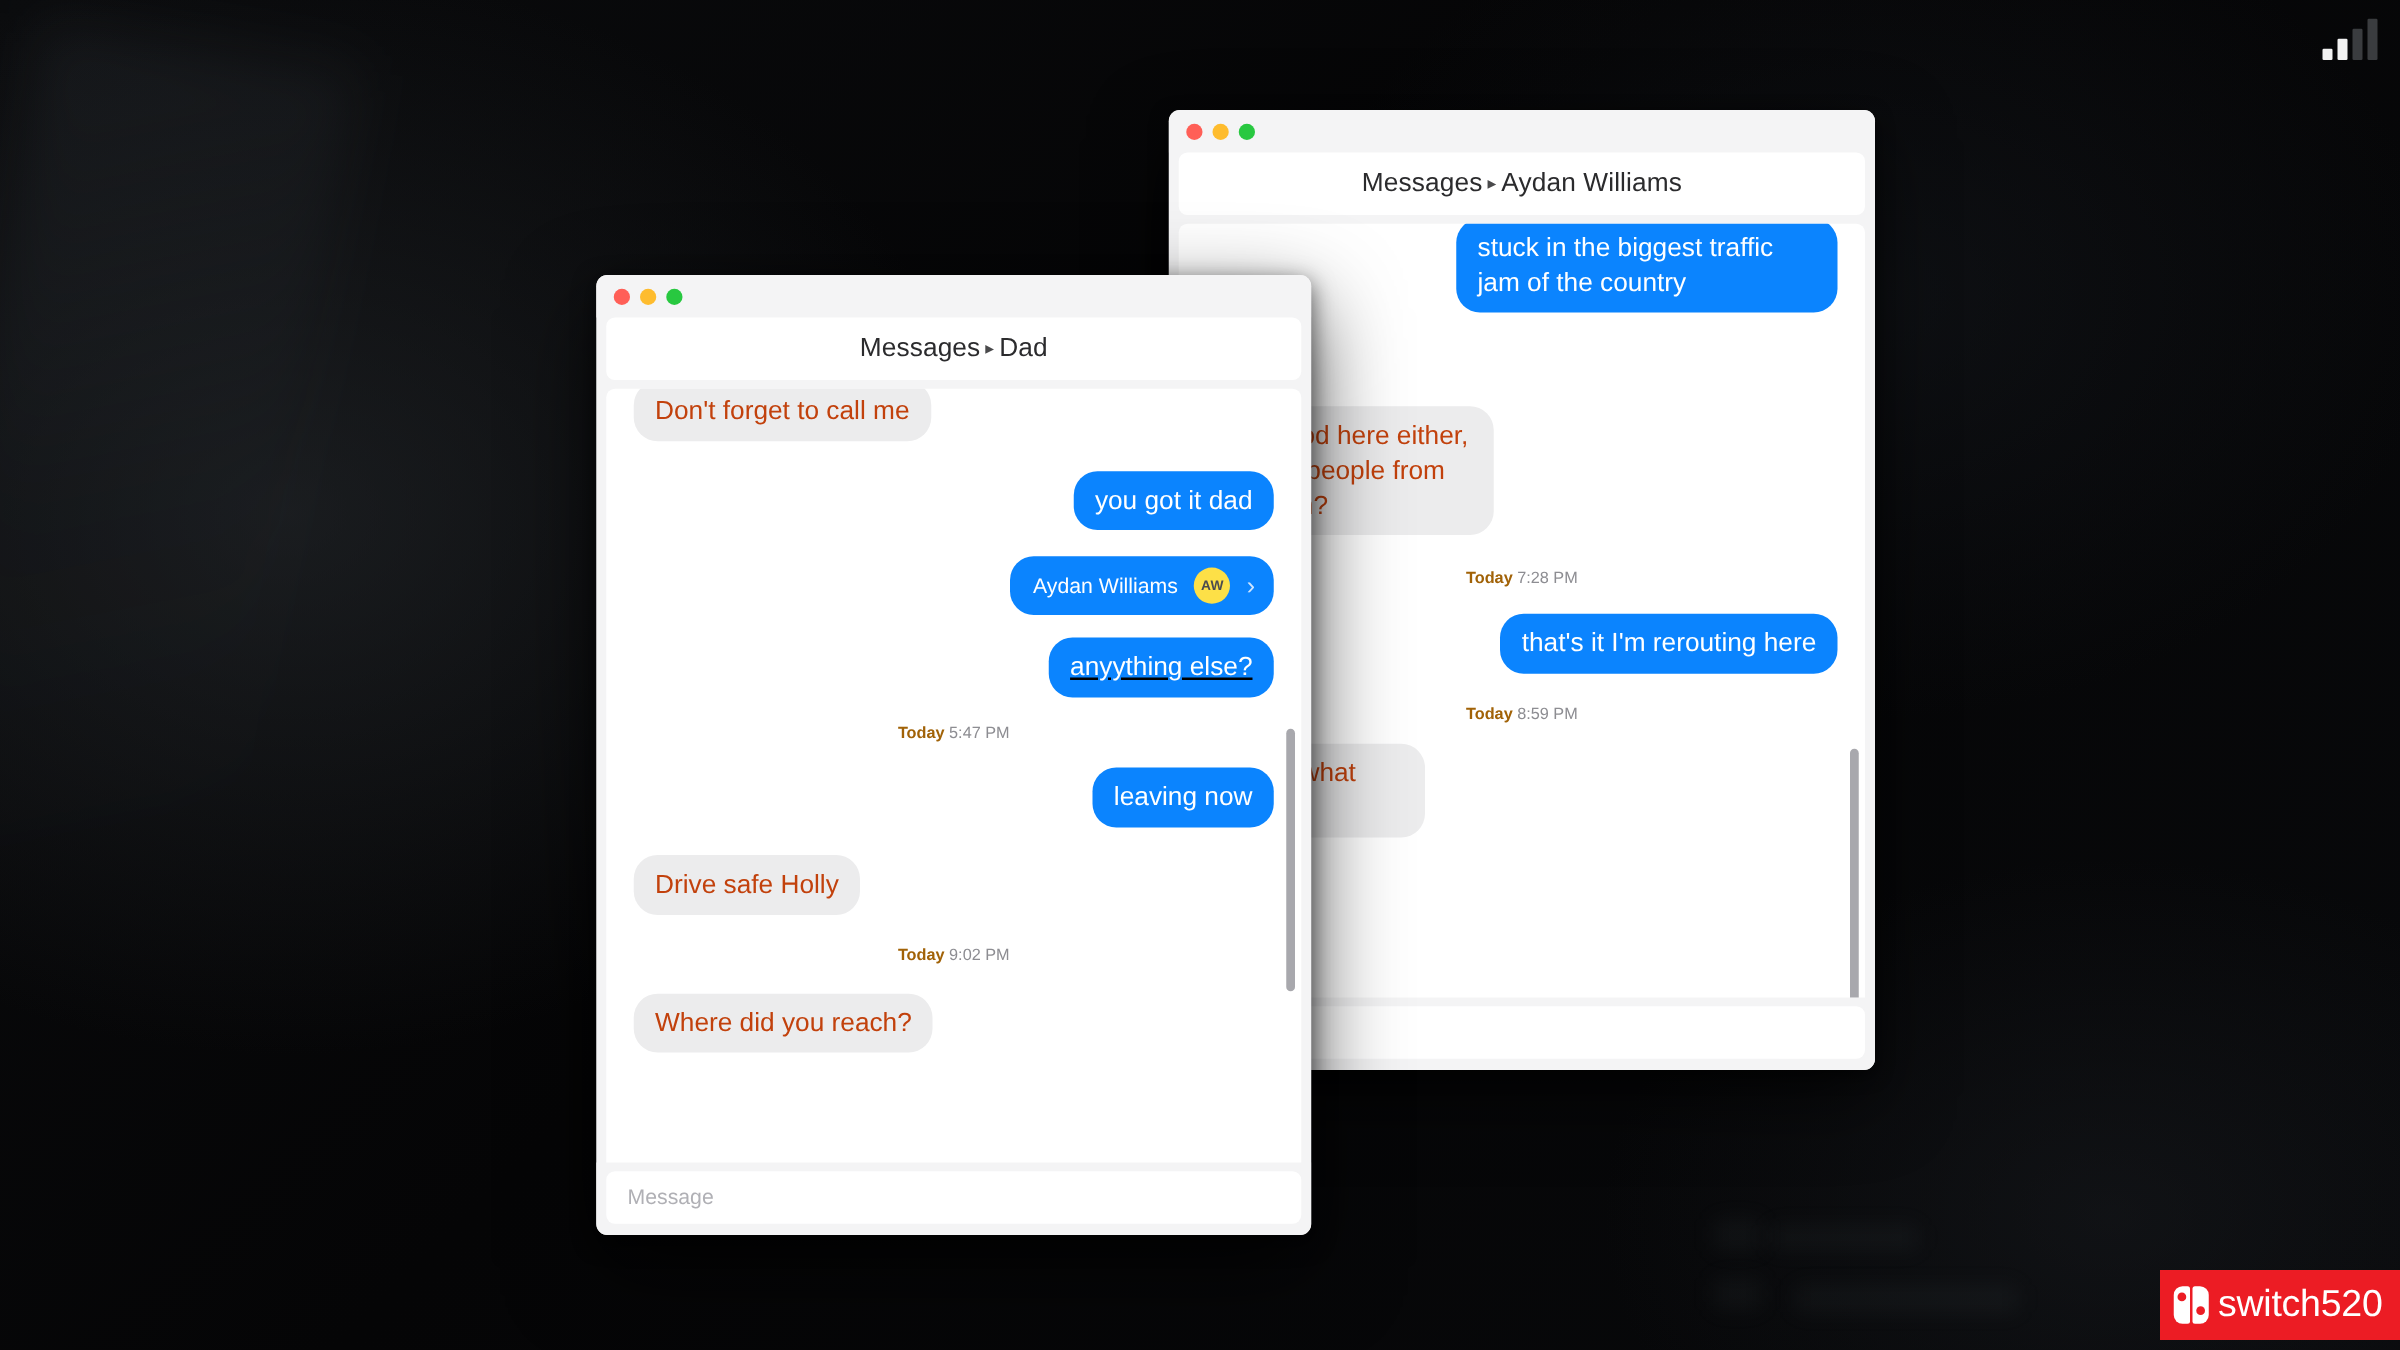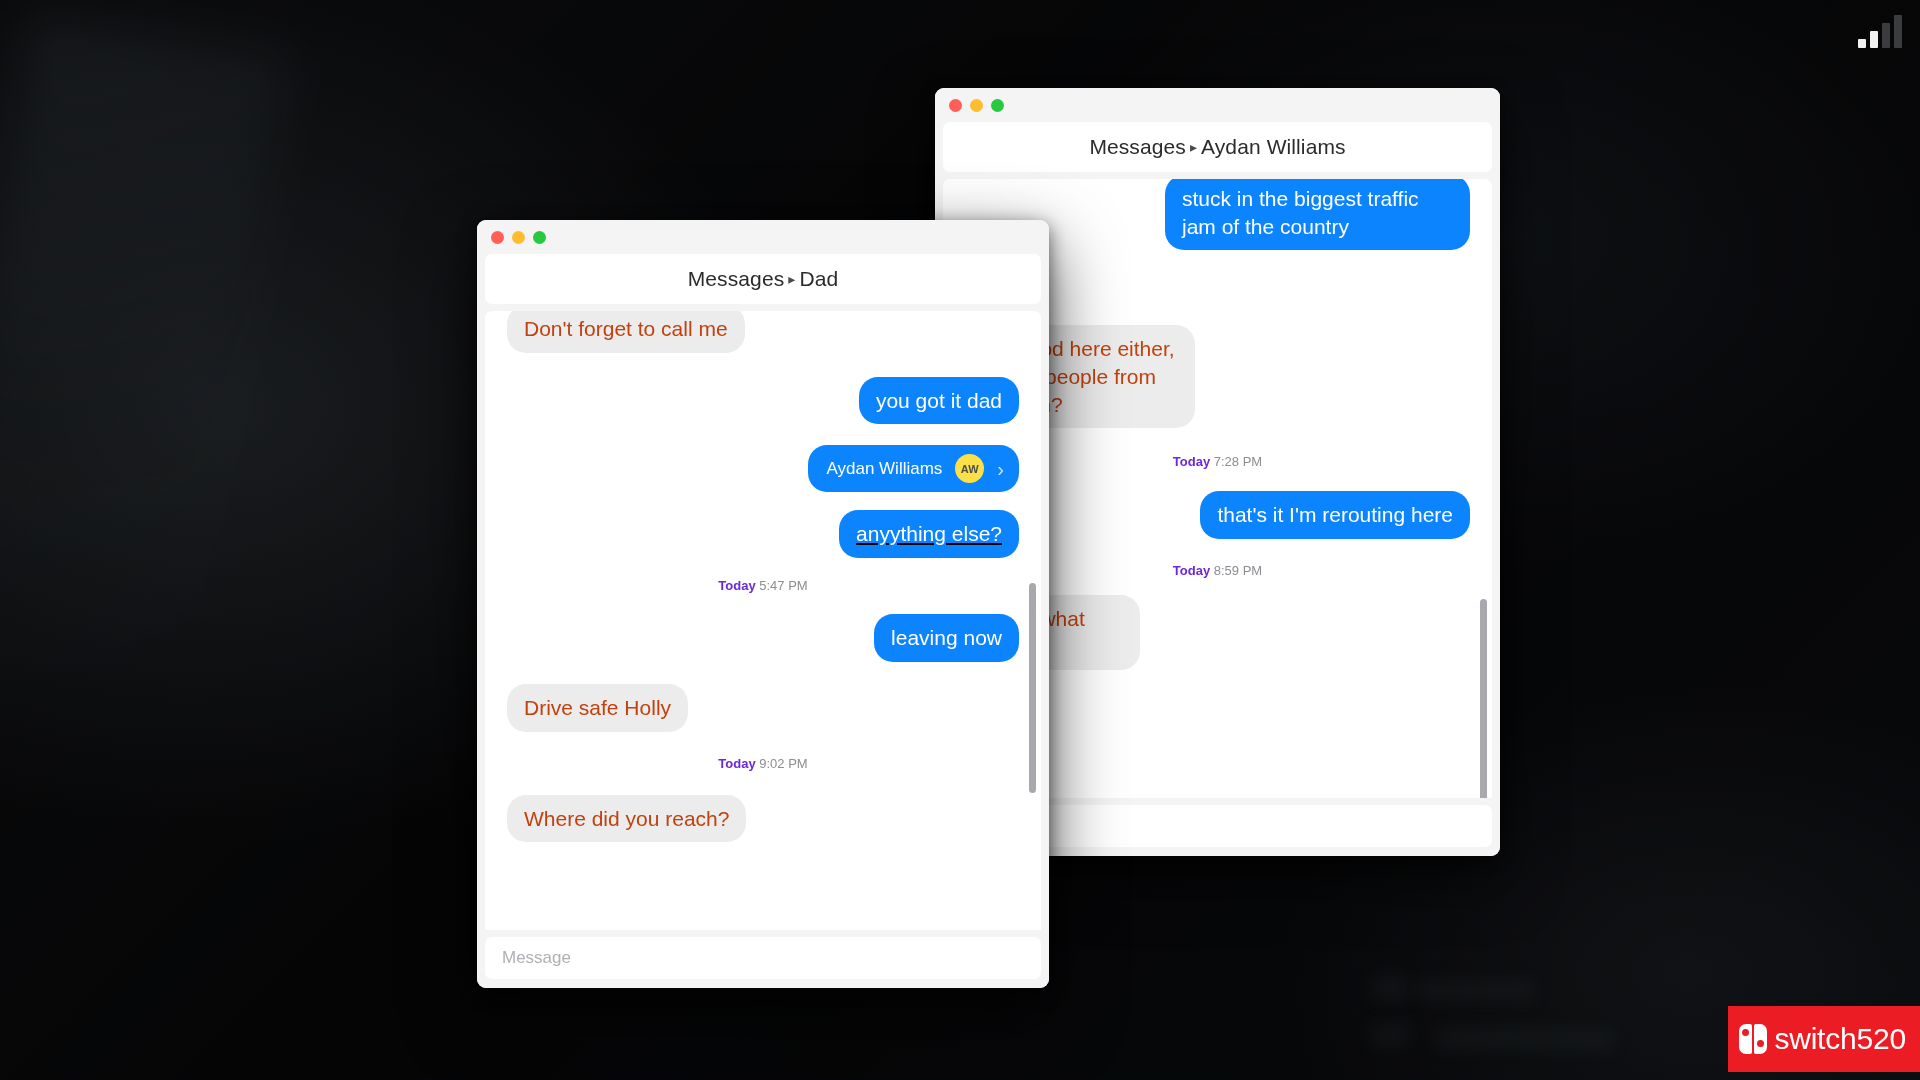--- a/index.html
+++ b/index.html
@@ -53,21 +53,21 @@
   #signal .bar { width: 8px; border-radius: 1px; }
   #signal .b1 { height: 9px;  background: #f2f2f2; }
   #signal .b2 { height: 17px; background: #f2f2f2; }
   #signal .b3 { height: 25px; background: #3a3c3f; }
   #signal .b4 { height: 33px; background: #3a3c3f; }
 
   
   #watermark {
     position: absolute;
     right: 0; bottom: 8px;
-    height: 66px;
+    height: 56px;
     background: #ec1c24;
     display: flex;
     align-items: center;
     gap: 7px;
     padding: 0 14px 0 11px;
     z-index: 60;
   }
   #watermark .logo {
     width: 28px; height: 30px;
     display: flex; gap: 2px;
@@ -174,21 +174,21 @@
     word-wrap: break-word;
   }
   .bubble.in  { background: #ececed; color: #c2410c; }
   .bubble.out { background: #0b84fe; color: #fff; }
 
   .timestamp {
     font-size: 13px;
     color: #8d8d92;
     padding: 2px 0 4px 0;
   }
-  .timestamp b { color: #6d28d9; font-weight: 700; }
+  .timestamp b { color: #a16207; font-weight: 700; }
 
   
   .contact-card {
     background: #0b84fe;
     border-radius: 19px;
     padding: 9px 13px 9px 18px;
     display: flex;
     align-items: center;
     gap: 13px;
     min-width: 205px;

